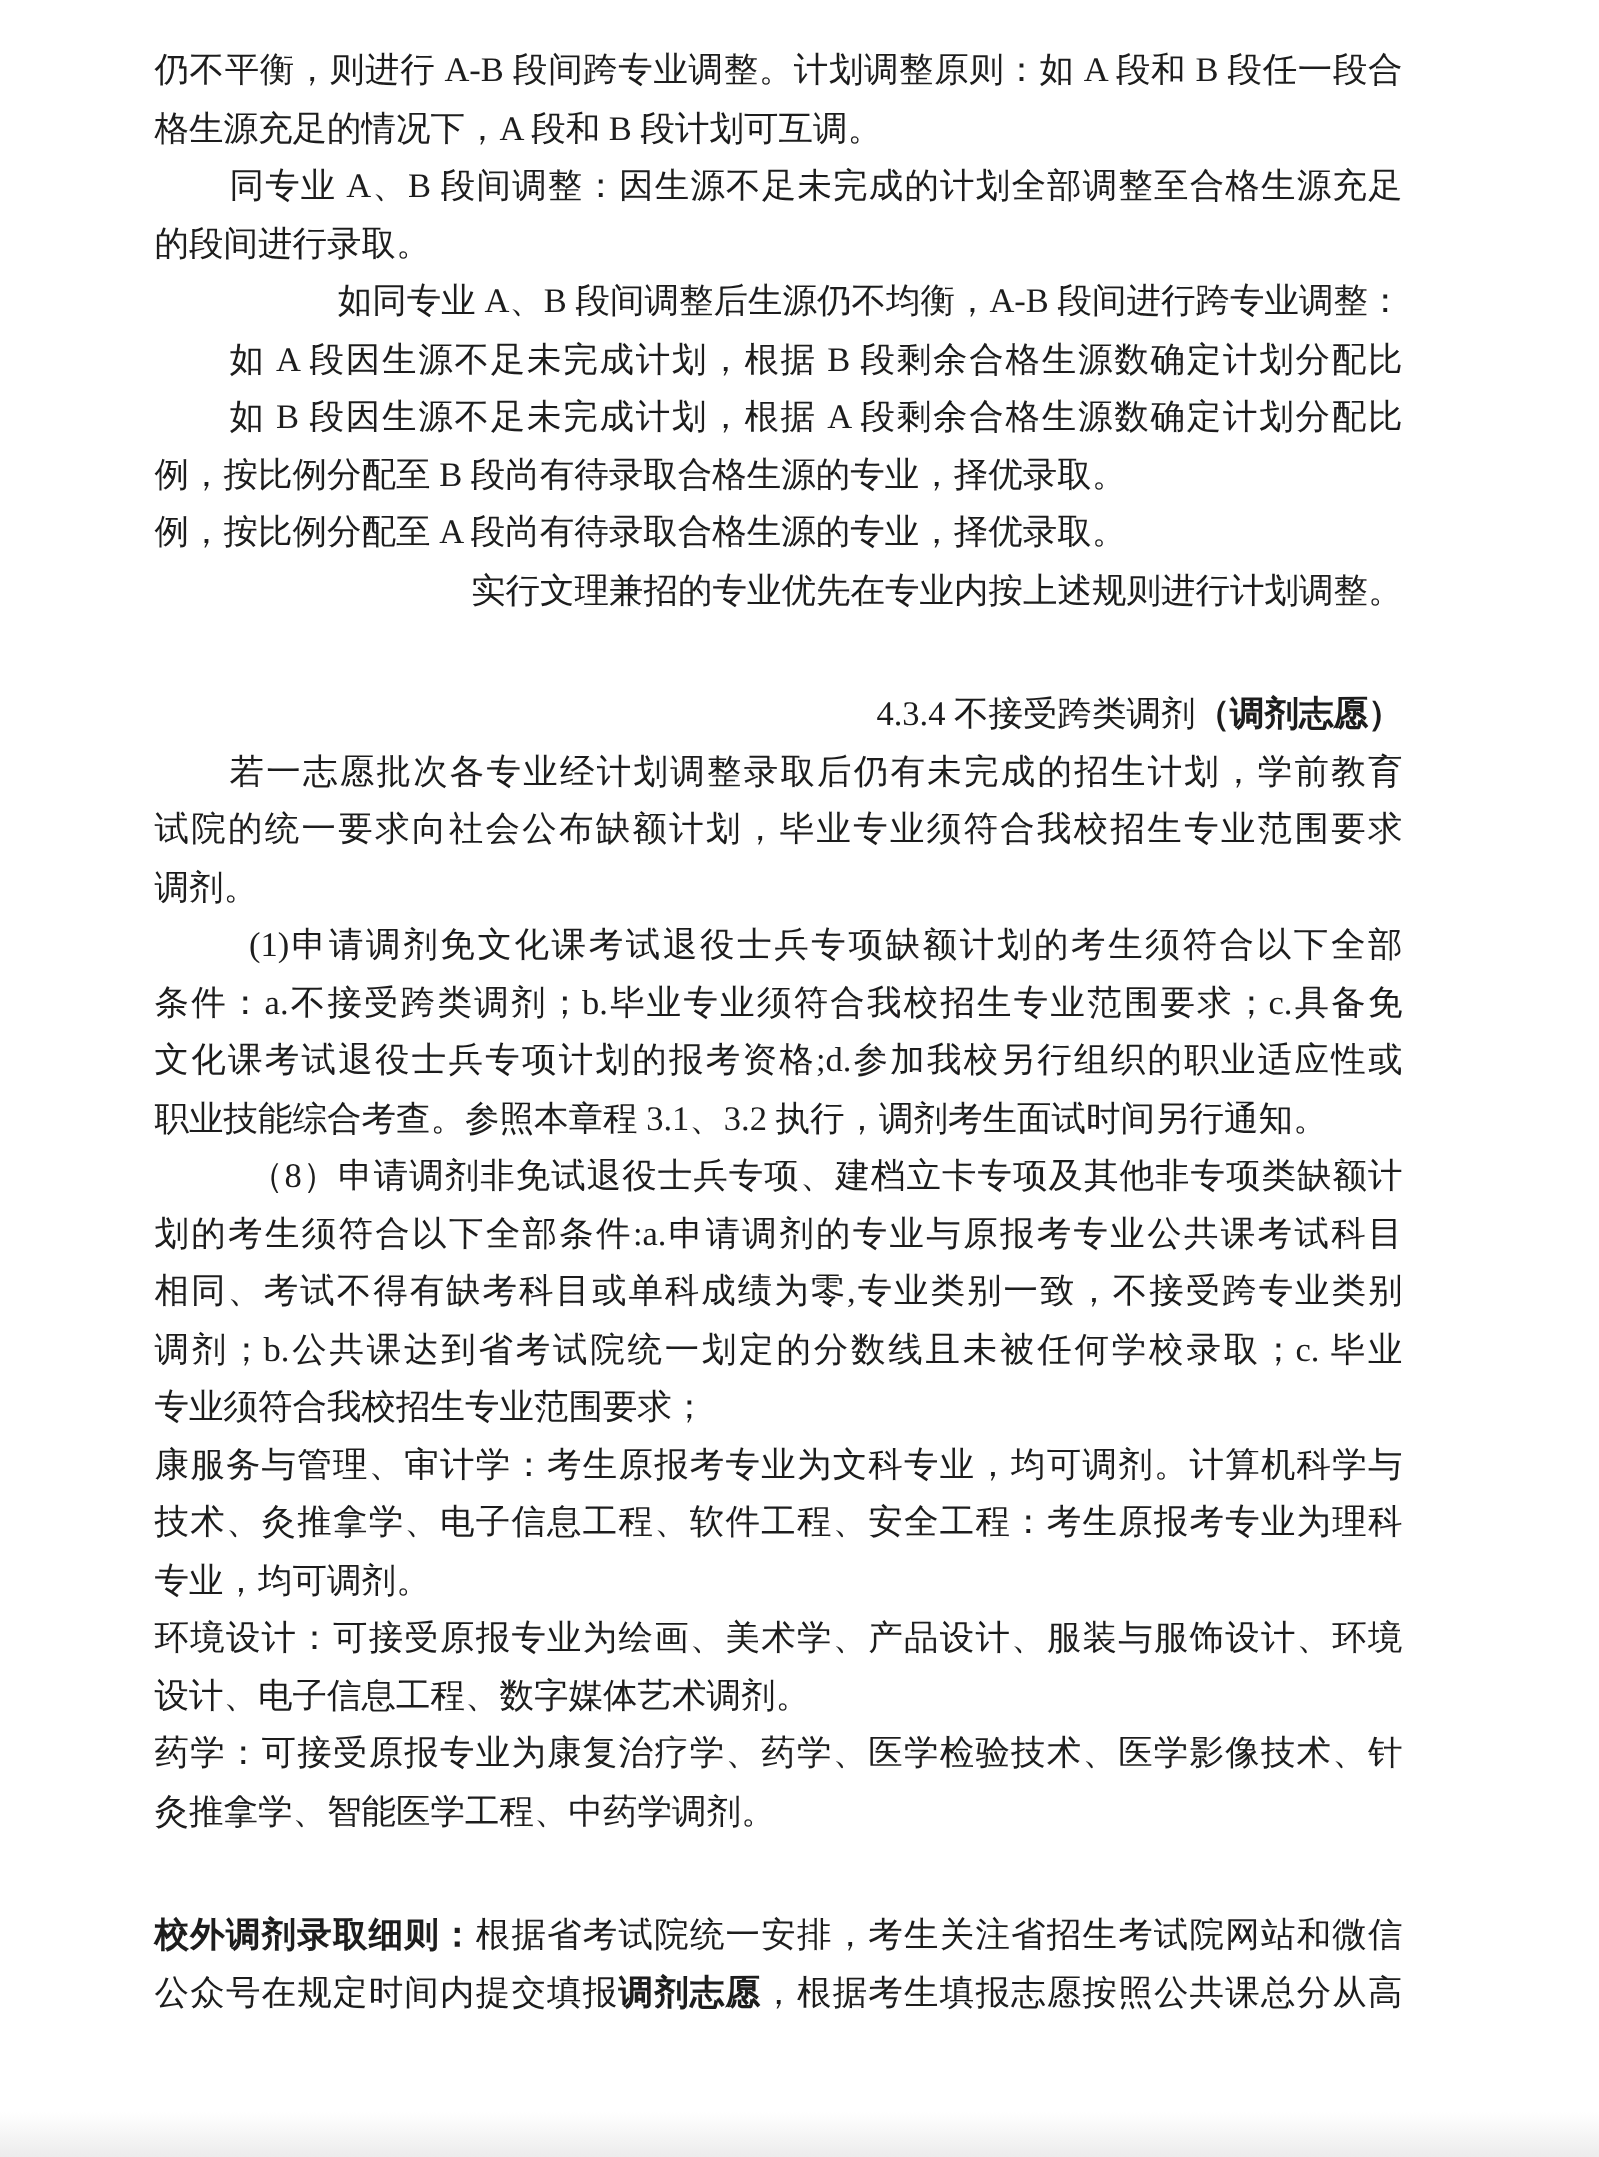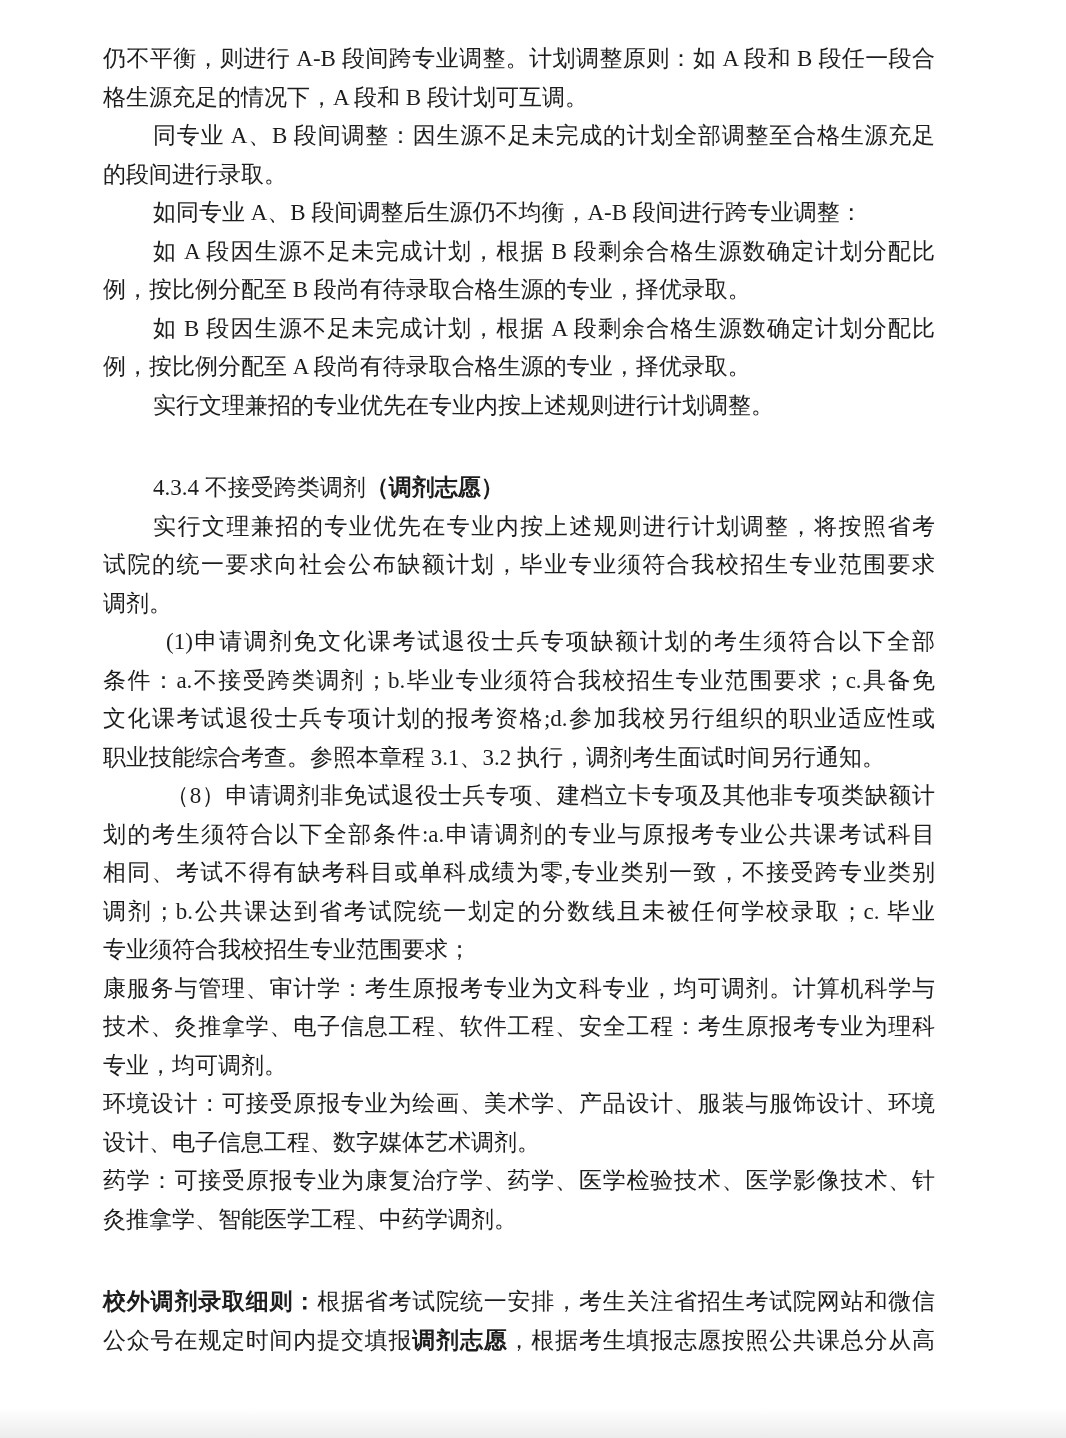--- a/index.html
+++ b/index.html
@@ -11,33 +11,33 @@
     height: 1438px;
     position: relative;
     overflow: hidden;
     background: var(--page-bg, #ffffff);
     font-family: "Liberation Serif", "DejaVu Serif", serif;
     color: var(--text-color, #1d1d1d);
   }
   .doc {
     position: absolute;
     left: 103px;
-    top: 40px;
+    top: 28px;
     width: 832px;
     font-size: 23px;
     line-height: 38.5px;
   }
   .line {
     min-height: 38.5px;
   }
   .fill {
     text-align: justify;
     text-align-last: justify;
   }
-  .ind1 { text-indent: 50px; }
+  .ind1 { text-indent: 50px; text-align: right; }
   .ind2 { text-indent: 63px; }
   .gap  { margin-top: 44px; }
   .b    { font-weight: bold; }
   .bottom-fade {
     position: absolute;
     left: 0;
     right: 0;
     bottom: 0;
     height: 30px;
     background: linear-gradient(to bottom, rgba(255,255,255,0), var(--fade-color, #ececec));
@@ -46,26 +46,26 @@
 </head>
 <body>
 
 <div class="doc">
     <div class="line ind0 fill"><span>仍不平衡，则进行 A-B 段间跨专业调整。计划调整原则：如 A 段和 B 段任一段合</span></div>
     <div class="line ind0"><span>格生源充足的情况下，A 段和 B 段计划可互调。</span></div>
     <div class="line ind1 fill"><span>同专业 A、B 段间调整：因生源不足未完成的计划全部调整至合格生源充足</span></div>
     <div class="line ind0"><span>的段间进行录取。</span></div>
     <div class="line ind1"><span>如同专业 A、B 段间调整后生源仍不均衡，A-B 段间进行跨专业调整：</span></div>
     <div class="line ind1 fill"><span>如 A 段因生源不足未完成计划，根据 B 段剩余合格生源数确定计划分配比</span></div>
+    <div class="line ind1 fill"><span>如 B 段因生源不足未完成计划，根据 A 段剩余合格生源数确定计划分配比</span></div>
     <div class="line ind0"><span>例，按比例分配至 B 段尚有待录取合格生源的专业，择优录取。</span></div>
-    <div class="line ind1 fill"><span>如 B 段因生源不足未完成计划，根据 A 段剩余合格生源数确定计划分配比</span></div>
     <div class="line ind0"><span>例，按比例分配至 A 段尚有待录取合格生源的专业，择优录取。</span></div>
     <div class="line ind1"><span>实行文理兼招的专业优先在专业内按上述规则进行计划调整。</span></div>
     <div class="line ind1 gap"><span>4.3.4 不接受跨类调剂</span><span class="b">（调剂志愿）</span></div>
-    <div class="line ind1 fill"><span>实行文理兼招的专业优先在专业内按上述规则进行计划调整，将按照省考</span></div>
+    <div class="line ind1 fill"><span>若一志愿批次各专业经计划调整录取后仍有未完成的招生计划，学前教育</span></div>
     <div class="line ind0 fill"><span>试院的统一要求向社会公布缺额计划，毕业专业须符合我校招生专业范围要求</span></div>
     <div class="line ind0"><span>调剂。</span></div>
     <div class="line ind2 fill"><span>(1)申请调剂免文化课考试退役士兵专项缺额计划的考生须符合以下全部</span></div>
     <div class="line ind0 fill"><span>条件：a.不接受跨类调剂；b.毕业专业须符合我校招生专业范围要求；c.具备免</span></div>
     <div class="line ind0 fill"><span>文化课考试退役士兵专项计划的报考资格;d.参加我校另行组织的职业适应性或</span></div>
     <div class="line ind0"><span>职业技能综合考查。参照本章程 3.1、3.2 执行，调剂考生面试时间另行通知。</span></div>
     <div class="line ind2 fill"><span>（8）申请调剂非免试退役士兵专项、建档立卡专项及其他非专项类缺额计</span></div>
     <div class="line ind0 fill"><span>划的考生须符合以下全部条件:a.申请调剂的专业与原报考专业公共课考试科目</span></div>
     <div class="line ind0 fill"><span>相同、考试不得有缺考科目或单科成绩为零,专业类别一致，不接受跨专业类别</span></div>
     <div class="line ind0 fill"><span>调剂；b.公共课达到省考试院统一划定的分数线且未被任何学校录取；c.  毕业</span></div>

